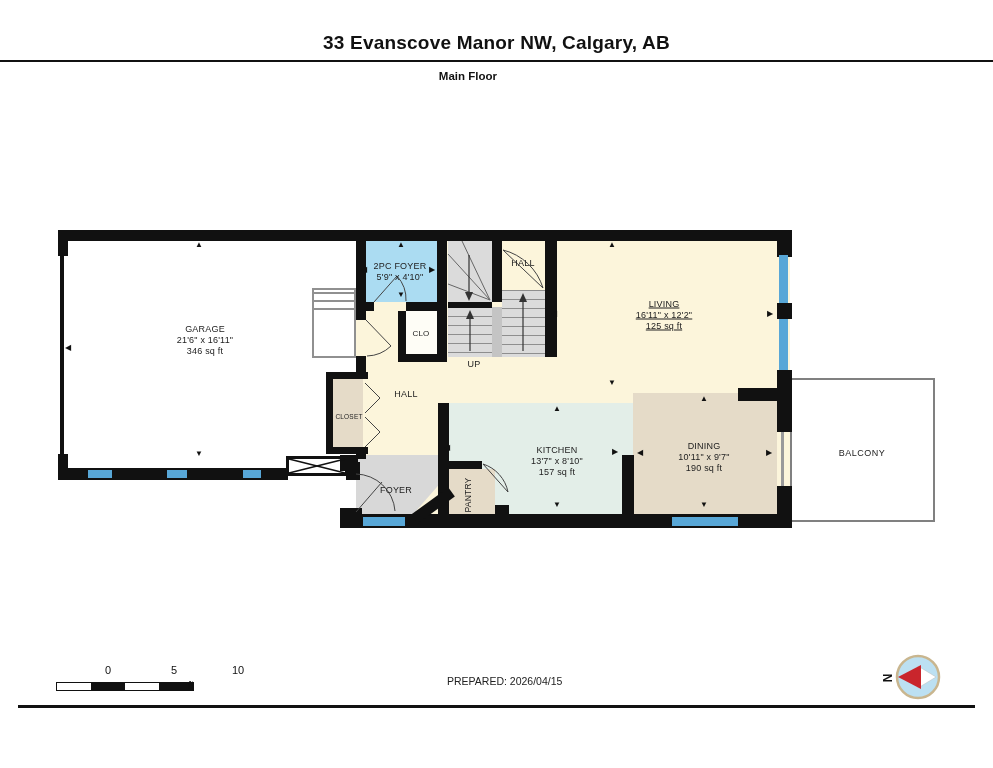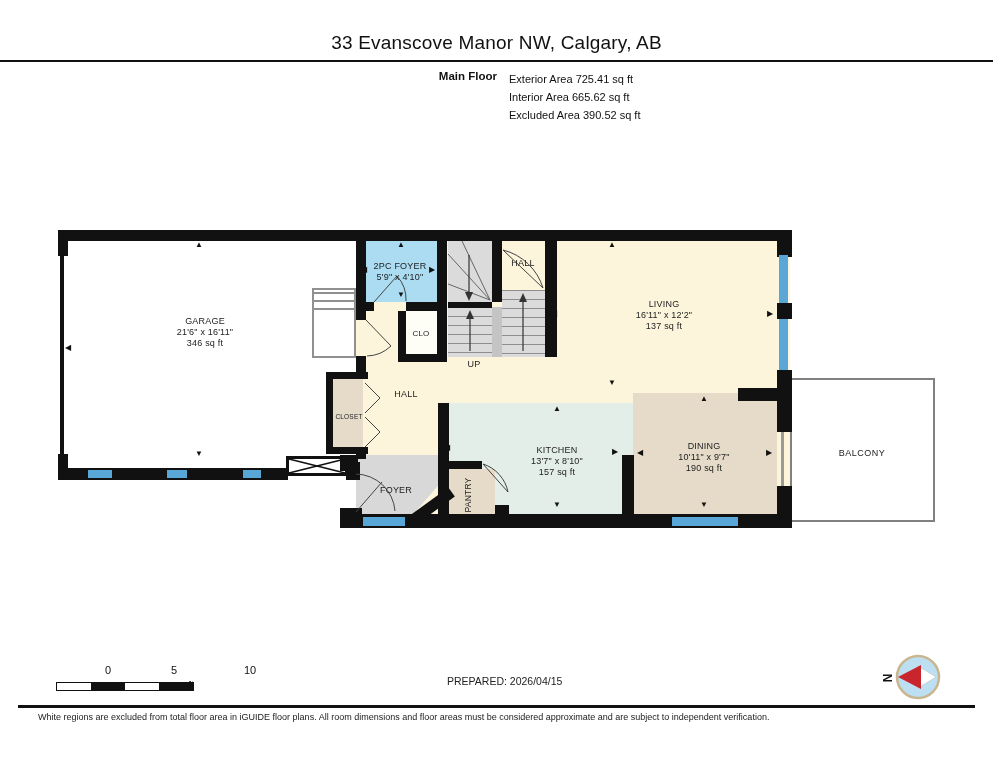--- a/index.html
+++ b/index.html
@@ -1,20 +1,20 @@
 <!DOCTYPE html>
 <html><head>
 <meta charset="utf-8">
 <style>
   html,body{margin:0;padding:0;background:#fff;}
   .page{position:relative;width:993px;height:768px;background:#fff;overflow:hidden;
         font-family:"Liberation Sans","DejaVu Sans",sans-serif;color:#111;}
   
   .title{position:absolute;left:0;top:32px;width:100%;text-align:center;
-         font-size:19px;font-weight:normal;letter-spacing:.2px;}
+         font-size:19px;font-weight:bold;letter-spacing:.2px;}
   .header-rule{position:absolute;left:0;top:60px;width:993px;height:2px;background:#111;}
   .floor-label{position:absolute;left:377px;top:70px;width:120px;text-align:right;
                font-size:11.5px;font-weight:bold;}
   .area-lines{position:absolute;left:509px;top:70px;font-size:11px;line-height:18px;color:#111;}
   
   .wall{position:absolute;background:#111;}
   .win{position:absolute;background:#58A7D7;}
   .fill{position:absolute;}
   .treads{background:repeating-linear-gradient(to bottom,#8e8e8e 0 1px,#dbdbdb 1px 9px);}
   .foyer-fill{position:absolute;left:356px;top:455px;width:82px;height:59px;background:#D8D8D8;
@@ -52,25 +52,20 @@
   svg.overlay{position:absolute;left:0;top:0;pointer-events:none;}
 </style>
 </head>
 <body>
 
 <div class="page">
 
   <div class="title">33 Evanscove Manor NW, Calgary, AB</div>
   <div class="header-rule"></div>
   <div class="floor-label">Main Floor</div>
-  <div class="area-lines">
-    <div>Exterior Area 725.41 sq ft</div>
-    <div>Interior Area 665.62 sq ft</div>
-    <div>Excluded Area 390.52 sq ft</div>
-  </div>
 
   <div id="fills">
       <div class="fill" style="left: 356px; top: 230px; width: 434px; height: 298px; background: rgb(252, 245, 219);"></div>
       <div class="fill" style="left: 366px; top: 241px; width: 71px; height: 61px; background: rgb(171, 220, 242);"></div>
       <div class="fill" style="left: 448px; top: 241px; width: 44px; height: 61px; background: rgb(219, 219, 219);"></div>
       <div class="fill" style="left: 492px; top: 307px; width: 10px; height: 50px; background: rgb(196, 196, 196);"></div>
       <div class="fill" style="left: 406px; top: 311px; width: 31px; height: 43px; background: rgb(254, 253, 246);"></div>
       <div class="fill" style="left: 449px; top: 403px; width: 184px; height: 111px; background: rgb(227, 238, 232);"></div>
       <div class="fill" style="left: 633px; top: 393px; width: 144px; height: 121px; background: rgb(229, 219, 200);"></div>
       <div class="fill" style="left: 449px; top: 469px; width: 46px; height: 59px; background: rgb(229, 219, 200);"></div>
@@ -181,36 +176,36 @@
       <div class="arrow" style="left: 551px; top: 405px; width: 12px; height: 8px;">▲</div>
       <div class="arrow" style="left: 441px; top: 444px; width: 12px; height: 8px;">◀</div>
       <div class="arrow" style="left: 609px; top: 448px; width: 12px; height: 8px;">▶</div>
       <div class="arrow" style="left: 551px; top: 501px; width: 12px; height: 8px;">▼</div>
       <div class="arrow" style="left: 698px; top: 395px; width: 12px; height: 8px;">▲</div>
       <div class="arrow" style="left: 634px; top: 449px; width: 12px; height: 8px;">◀</div>
       <div class="arrow" style="left: 763px; top: 449px; width: 12px; height: 8px;">▶</div>
       <div class="arrow" style="left: 698px; top: 501px; width: 12px; height: 8px;">▼</div>
     </div>
 
-  <div class="rlabel" style="left:205px;top:332px;">
+  <div class="rlabel" style="left:205px;top:340px;">
     <div>GARAGE</div>
     <div>21'6" x 16'11"</div>
     <div>346 sq ft</div>
   </div>
   <div class="rlabel" style="left:400px;top:272px;">
     <div>2PC FOYER</div>
     <div>5'9" x 4'10"</div>
   </div>
   <div class="rlabel" style="left:523px;top:263px;">
     <div>HALL</div>
   </div>
-  <div class="rlabel" style="left:664px;top:315px;">
+  <div class="rlabel" style="left:664px;top:315px;text-decoration:underline;">
     <div>LIVING</div>
     <div>16'11" x 12'2"</div>
-    <div>137 sq ft</div>
+    <div>125 sq ft</div>
   </div>
   <div class="rlabel" style="left:421px;top:333px;font-size:8px;">
     <div>CLO</div>
   </div>
   <div class="rlabel" style="left:474px;top:364px;">
     <div>UP</div>
   </div>
   <div class="rlabel" style="left:406px;top:394px;">
     <div>HALL</div>
   </div>
@@ -233,28 +228,27 @@
     <div>10'11" x 9'7"</div>
     <div>190 sq ft</div>
   </div>
   <div class="rlabel" style="left:862px;top:453px;letter-spacing:.5px;">
     <div>BALCONY</div>
   </div>
 
   <div class="scalebar">
     <div class="sb-num" style="left:50px;">0</div>
     <div class="sb-num" style="left:116px;">5</div>
-    <div class="sb-num" style="left:192px;">10</div>
+    <div class="sb-num" style="left:180px;">10</div>
     <div class="sb-bar">
       <div class="sb-seg" style="background:#fff;"></div>
       <div class="sb-seg" style="background:#111;"></div>
       <div class="sb-seg" style="background:#fff;"></div>
       <div class="sb-seg" style="background:#111;"></div>
     </div>
     <div class="sb-unit">ft</div>
   </div>
 
   <div class="prepared">PREPARED: 2026/04/15</div>
   <div class="north-letter">N</div>
 
   <div class="footer-rule"></div>
-  <div class="disclaimer">White regions are excluded from total floor area in iGUIDE floor plans. All room dimensions and floor areas must be considered approximate and are subject to independent verification.</div>
 </div>
 
 </body></html>

